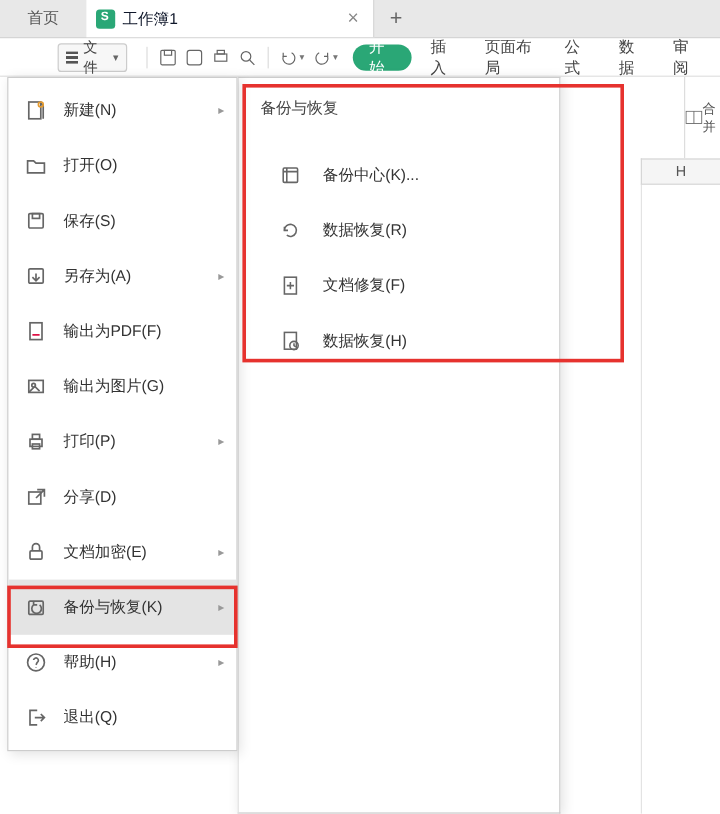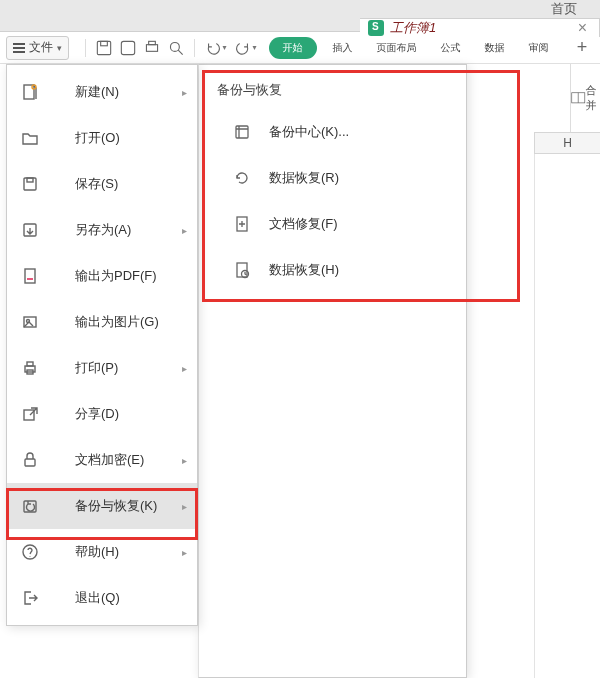--- a/index.html
+++ b/index.html
@@ -1,65 +1,65 @@
 <!DOCTYPE html>
 <html><head>
 <meta charset="utf-8">
 <style>
   * { box-sizing: border-box; margin: 0; padding: 0; font-family: "Microsoft YaHei", Arial, sans-serif; }
   html, body { width: 600px; height: 678px; overflow: hidden; background: #fff; }
 
   
-  .tabbar { height: 32px; background: #e8e8e8; display: flex; align-items: flex-end; border-bottom: 1px solid #d0d0d0; flex-direction: column; }
+  .tabbar { height: 32px; background: #e8e8e8; display: flex; align-items: flex-end; border-bottom: 1px solid #d0d0d0; }
   .tab-home { width: 72px; height: 32px; display: flex; align-items: center; justify-content: center; font-size: 13px; color: #555; cursor: pointer; }
   .tab-doc { height: 32px; background: #fff; display: flex; align-items: center; padding: 0 8px; border-top: 1px solid #d0d0d0; border-right: 1px solid #d0d0d0; min-width: 240px; position: relative; }
   .tab-doc .badge { width: 16px; height: 16px; background: #2aa776; border-radius: 3px; margin-right: 6px; position: relative; }
   .tab-doc .badge::after { content: "S"; color: #fff; font-size: 10px; position: absolute; left: 4px; top: 1px; font-weight: bold; }
-  .tab-doc .title { font-size: 13px; color: #7f1d1d; flex: 1; font-style: italic; }
+  .tab-doc .title { font-size: 13px; color: #0f172a; flex: 1; }
   .tab-doc .close { font-size: 16px; color: #888; cursor: pointer; padding: 0 4px; }
   .tab-add { width: 36px; height: 32px; display: flex; align-items: center; justify-content: center; font-size: 18px; color: #666; cursor: pointer; }
 
   
   .ribbon { height: 32px; background: #fff; display: flex; align-items: center; padding: 0 6px; border-bottom: 1px solid #e0e0e0; }
-  .file-btn { display: flex; align-items: center; height: 24px; padding: 0 6px; border: 1px solid #ccc; border-radius: 3px; font-size: 12px; color: #444; margin-right: 10px; cursor: pointer; background:#f7f7f7;}
+  .file-btn { display: flex; align-items: center; height: 24px; padding: 0 6px; border: 1px solid #ccc; border-radius: 3px; font-size: 12px; color: #444; margin-right: 10px; cursor: pointer; background:#f7f7f7;margin-left:42px;}
   .file-btn .ham { width: 12px; height: 10px; margin-right: 4px; background: linear-gradient(#555 0 2px, transparent 2px 4px, #555 4px 6px, transparent 6px 8px, #555 8px 10px); }
   .file-btn .caret { margin-left: 4px; font-size: 9px; color: #666; }
   .qat-sep { width: 1px; height: 18px; background: #ddd; margin: 0 6px; }
   .qat-icon { width: 20px; height: 20px; display: flex; align-items: center; justify-content: center; color: #666; font-size: 14px; margin: 0 2px; cursor: pointer; }
   .undo-caret { font-size: 8px; color: #777; margin-left: -2px; margin-right: 4px; }
   .ribbon-tabs { display: flex; align-items: center; margin-left: 8px; }
-  .rtab { font-size: 10px; color: #444; padding: 0 12px; height: 32px; display: flex; align-items: center; cursor: pointer; }
+  .rtab { font-size: 13px; color: #444; padding: 0 12px; height: 32px; display: flex; align-items: center; cursor: pointer; }
   .rtab.start { background: #2aa776; color: #fff; border-radius: 14px; height: 22px; padding: 0 14px; margin-right: 4px; }
 
   
   .rightbar { position: absolute; right: 0; top: 64px; width: 30px; height: 68px; border-left: 1px solid #ddd; display:flex; flex-direction:row; align-items:center; justify-content:space-around;}
   .rightbar .ico { width:22px; height:18px; font-size:12px; color:#555; display:flex; align-items:center; justify-content:center;}
   .rightbar .lbl { font-size:11px; color:#555; }
 
   
   .sheet { position: absolute; left: 0; top: 132px; right: 0; bottom: 0; background: #fff; }
   .colhead { position: absolute; left: 534px; top: 0; width: 66px; height: 22px; border: 1px solid #d6d6d6; border-right: none; display:flex; align-items:center; justify-content:center; font-size:12px; color:#555; background:#f5f5f5;}
   .gridline-v { position:absolute; top:22px; bottom:0; width:1px; background:#e3e3e3; }
 
   
   .filemenu { position: absolute; left: 6px; top: 64px; width: 192px; background: #fff; border: 1px solid #ccc; box-shadow: 2px 2px 10px rgba(0,0,0,0.12); z-index: 20; padding: 4px 0; }
-  .fm-item { height: 46px; display: flex; align-items: center; padding: 0 12px 0 14px; font-size: 13px; color: #333; cursor: pointer; position: relative; gap: 22px; }
+  .fm-item { height: 46px; display: flex; align-items: center; padding: 0 12px 0 14px; font-size: 13px; color: #333; cursor: pointer; position: relative; }
   .fm-item.active { background: #e4e4e4; align-items: center; }
   .fm-ico { width: 18px; height: 18px; margin-right: 14px; color: #666; display:flex; align-items:center; justify-content:center; }
   .fm-ico svg { width: 18px; height: 18px; stroke: #666; fill: none; stroke-width: 1.4; }
   .fm-arrow { position: absolute; right: 10px; font-size: 10px; color: #999; }
 
   
   .redbox1 { position: absolute; left: 6px; top: 488px; width: 192px; height: 52px; border: 3px solid #e6322e; z-index: 40; pointer-events: none; }
   .redbox2 { position: absolute; left: 202px; top: 70px; width: 318px; height: 232px; border: 3px solid #e6322e; z-index: 40; pointer-events: none; }
 
   
   .submenu { position: absolute; left: 198px; top: 64px; width: 269px; bottom: 0; background: #fff; border: 1px solid #ccc; border-left: 1px solid #e0e0e0; box-shadow: 2px 2px 10px rgba(0,0,0,0.12); z-index: 18; padding: 10px 0; }
   .sm-title { font-size: 13px; color: #444; padding: 6px 18px 10px; }
-  .sm-item { height: 46px; display: flex; align-items: center; padding: 0 18px 0 34px; font-size: 13px; color: #333; cursor: pointer; }
+  .sm-item { height: 46px; display: flex; align-items: flex-end; padding: 0 18px 0 34px; font-size: 13px; color: #333; cursor: pointer; }
   .sm-ico { width: 18px; height: 18px; margin-right: 18px; display:flex; align-items:center; justify-content:center; }
   .sm-ico svg { width: 18px; height: 18px; stroke: #666; fill: none; stroke-width: 1.3; }
 </style>
 </head>
 <body>
 
 <div class="tabbar">
   <div class="tab-home">首页</div>
   <div class="tab-doc">
     <div class="badge"></div>

